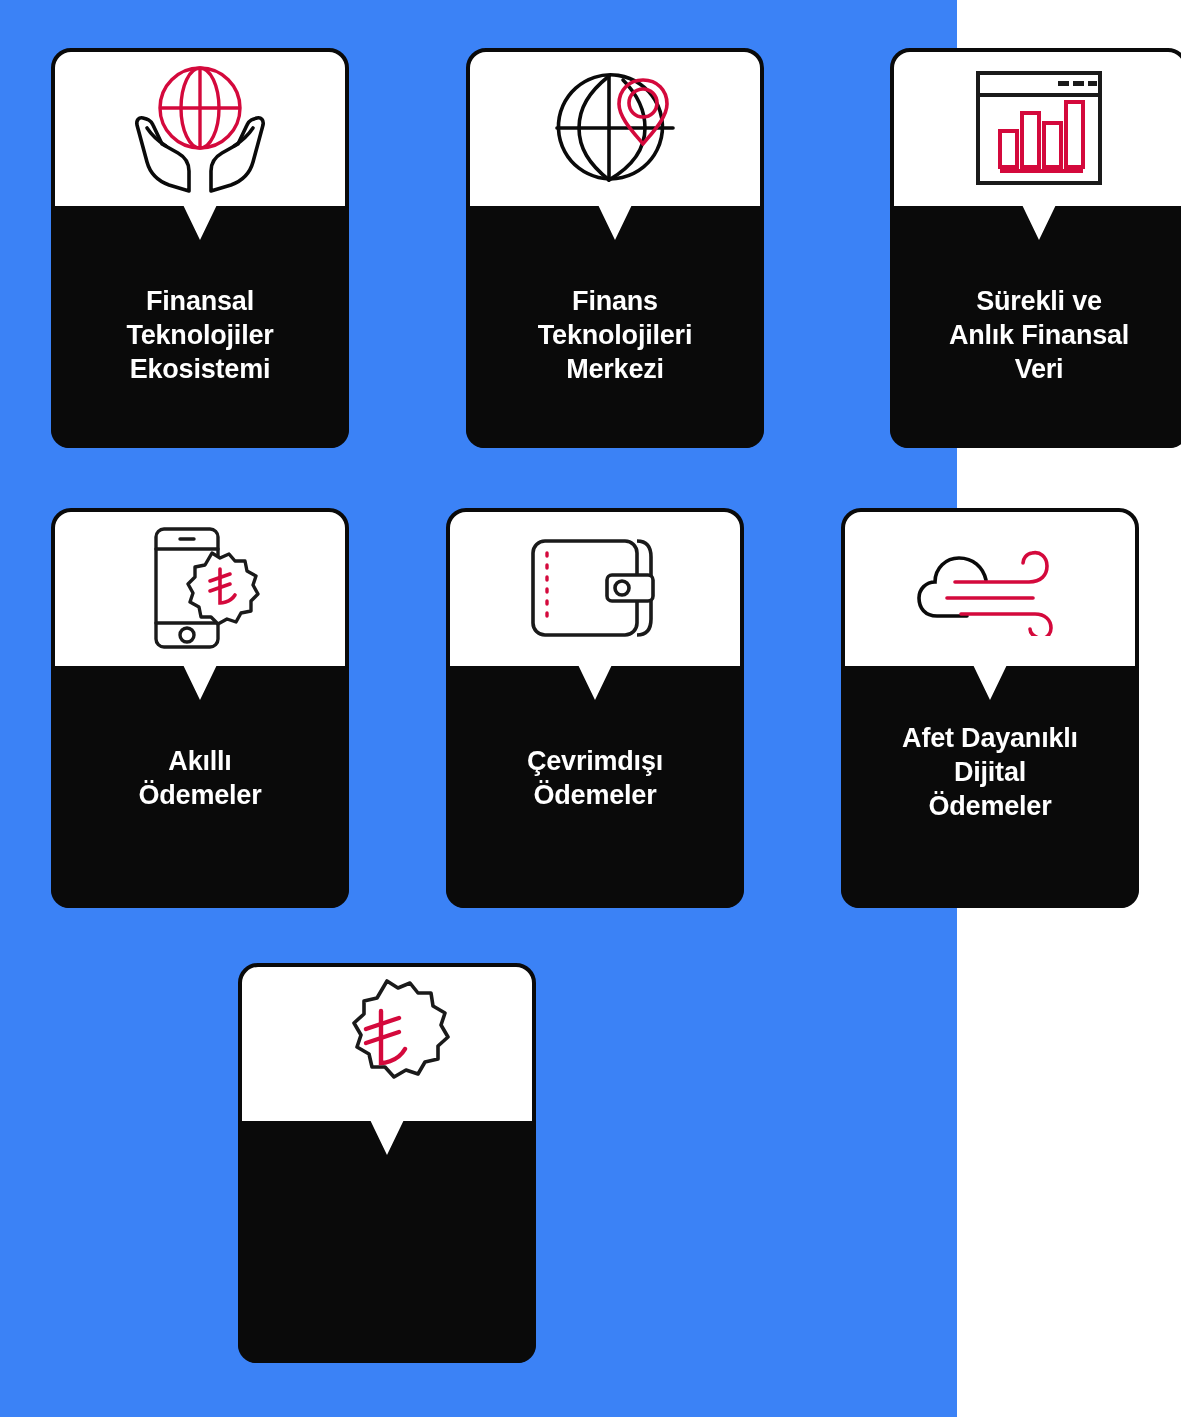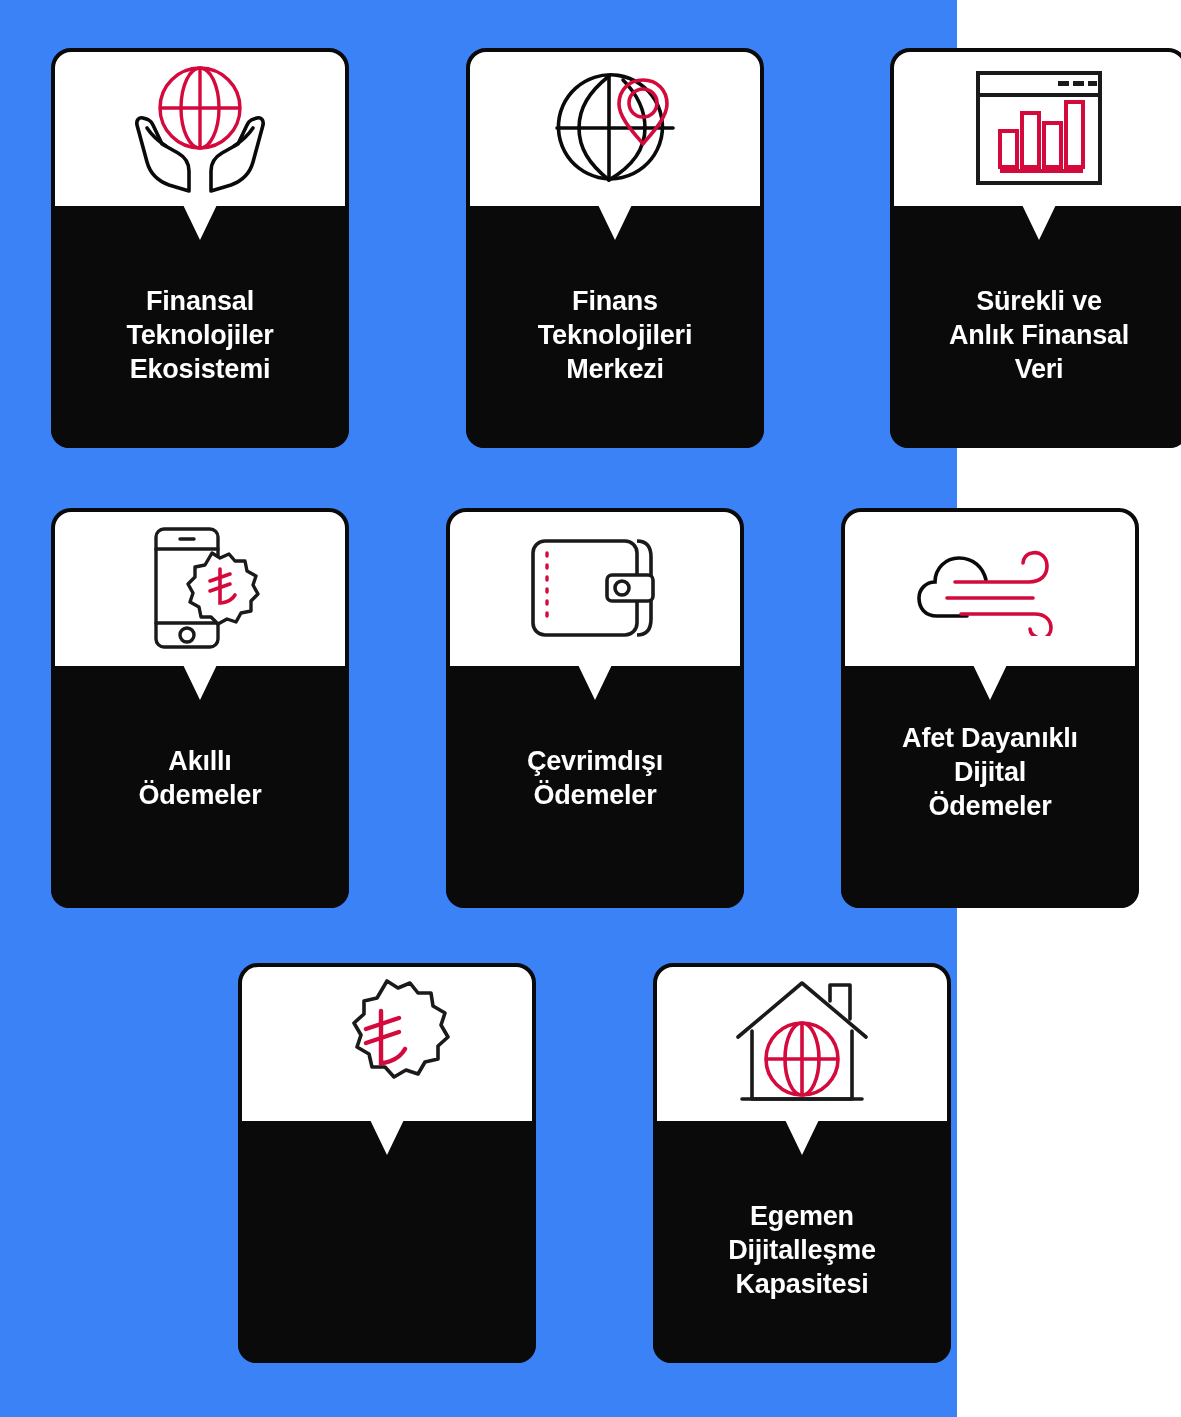--- a/index.html
+++ b/index.html
@@ -259,37 +259,14 @@
         <g fill="none" stroke="#D4093C" stroke-width="4.4" stroke-linecap="round">
           <path d="M60 34 L60 86 C60 86 76 86 84 72"></path>
           <line x1="45" y1="52" x2="78" y2="41"></line>
           <line x1="45" y1="66" x2="78" y2="55"></line>
         </g>
       </svg>
     </div>
     <div class="panel"></div>
   </div>
 
-  <div class="card c8">
-    <div class="frame"></div>
-    <div class="icon-area">
-      <svg width="140" height="136" viewBox="0 0 140 136">
-        <g fill="none" stroke="#1A1A1A" stroke-width="3.6" stroke-linejoin="round" stroke-linecap="round">
-          <path d="M6 62 L70 8 L134 62"></path>
-          <path d="M20 56 L20 124 L120 124 L120 56"></path>
-          <path d="M98 26 L98 10 L118 10 L118 44"></path>
-          <line x1="10" y1="124" x2="130" y2="124"></line>
-        </g>
-        <g fill="none" stroke="#D4093C" stroke-width="3.6">
-          <circle cx="70" cy="84" r="36"></circle>
-          <line x1="34" y1="84" x2="106" y2="84"></line>
-          <line x1="70" y1="48" x2="70" y2="120"></line>
-          <ellipse cx="70" cy="84" rx="17" ry="36"></ellipse>
-        </g>
-      </svg>
-    </div>
-    <div class="panel"></div>
-    <div class="panel-label">Egemen
-Dijitalleşme
-Kapasitesi</div>
-  </div>
 
 </div>
 
 </body></html>

